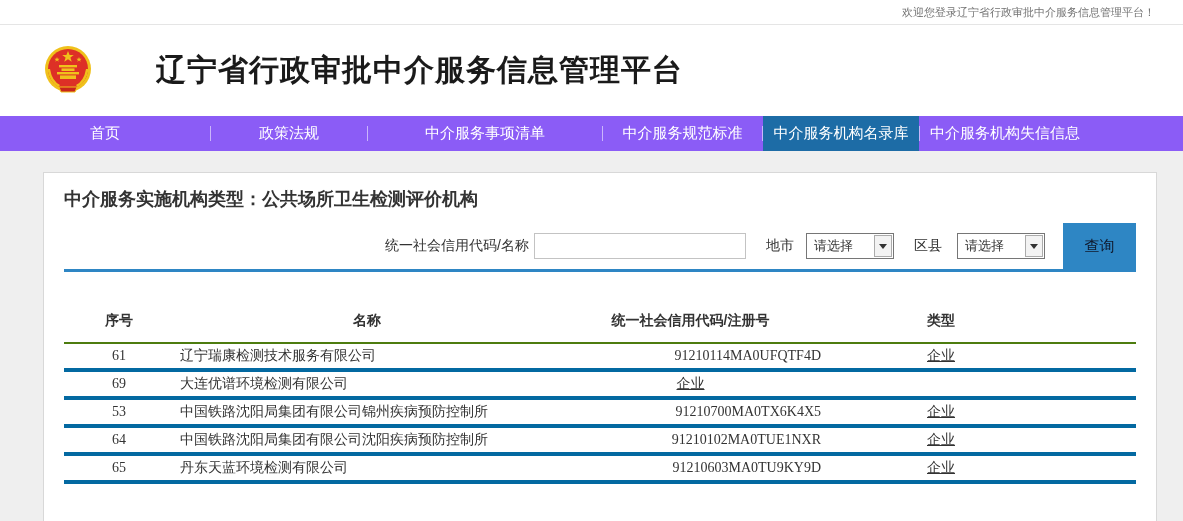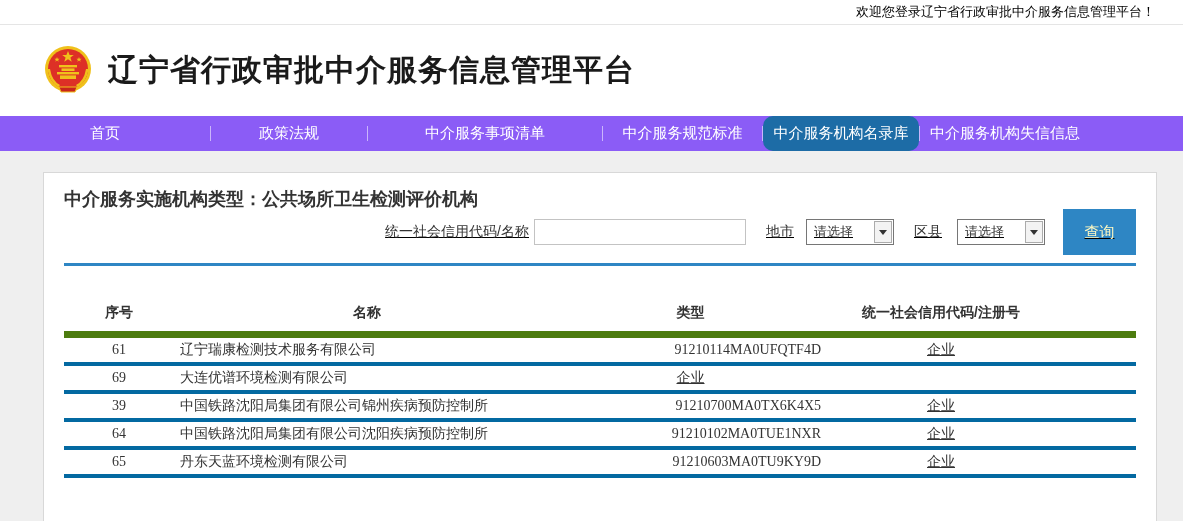--- a/index.html
+++ b/index.html
@@ -2,64 +2,64 @@
 <html><head>
 <meta charset="utf-8">
 <style>
   * { margin:0; padding:0; box-sizing:border-box; }
   html,body { width:1183px; height:521px; overflow:hidden; background:#efefef;
               font-family:"Liberation Sans","DejaVu Sans",sans-serif; }
 
   
   .topbar { height:25px; background:#ffffff; border-bottom:1px solid #e5e5e5;
             display:flex; align-items:center; justify-content:flex-end; padding-right:28px; }
-  .topbar .welcome { font-size:13px; color:#000000; }
+  .topbar .welcome { font-size:11px; color:#737373; }
 
   
   .header { height:91px; background:#ffffff; display:flex; align-items:center; padding-left:44px; }
   .emblem { width:48px; height:56px; margin-right:16px; flex:0 0 auto; }
-  .site-title { font-size:30px; font-weight:bold; color:#1a1a1a; letter-spacing:1px; }
+  .site-title { font-size:30px; font-weight:bold; color:#1a1a1a; letter-spacing:1px;margin-left:48px; }
 
   
   .nav { height:35px; background:#8b5cf6; display:flex; align-items:stretch; }
   .nav-item { color:#ffffff; font-size:15px; display:flex; align-items:center; justify-content:center;
               cursor:pointer; position:relative; }
-  .nav-item.active { background:#1d6ca6;border-radius:10px; }
+  .nav-item.active { background:#1d6ca6; }
   .nav-sep { width:1px; height:15px; background:rgba(255,255,255,.55); align-self:center; }
   .w1{width:210px}.w2{width:156px}.w3{width:234px}.w4{width:159px}.w5{width:156px}.w6{width:170px}
   .nav-fill { flex:1; }
 
   
   .page-bg { height:369px; background:#efefef; }
   .card { position:absolute; left:43px; top:172px; width:1114px; height:600px;
           background:#ffffff; border:1px solid #d8d8d8; padding:16px 20px 0 20px; }
 
   .section-title { font-size:18px; font-weight:bold; color:#333; line-height:20px; padding-left:0; }
 
   
-  .search-area { border-bottom:3px solid #2e86c4; padding-bottom:16px; margin-top:8px;text-decoration:underline; }
+  .search-area { border-bottom:3px solid #2e86c4; padding-bottom:8px; margin-top:22px; }
   .search-row { display:flex; align-items:center; justify-content:flex-end; height:30px; }
   .f-label { font-size:14px; color:#333; white-space:nowrap; }
   .search-input { width:212px; height:26px; border:1px solid #c3c3c3; background:#fff;
                   margin-left:5px; font-size:13px; padding:0 5px; outline:none; }
   .sel { width:88px; height:26px; border:1px solid #767676; background:#fff;
          display:flex; align-items:center; justify-content:space-between; cursor:pointer; }
   .sel-text { font-size:13px; color:#333; padding-left:7px; }
   .sel-btn { width:18px; height:22px; margin-right:1px; background:#f3f3f3; border:1px solid #ababab;
              display:flex; align-items:center; justify-content:center; }
   .sel-caret { width:0; height:0; border-left:4px solid transparent; border-right:4px solid transparent;
                border-top:5px solid #333; }
   .gap20{margin-left:20px}.gap12{margin-left:12px}.gap15{margin-left:15px}.gap18{margin-left:18px}
-  .search-btn { width:73px; height:46px; background:#2e86c4; color:#fef9c3; font-size:15px;
+  .search-btn { width:73px; height:46px; background:#2e86c4; color:#0f172a; font-size:15px;
                 border:none; cursor:pointer; font-family:inherit; }
 
   
   .table { margin-top:28px; }
   .t-row { display:grid; grid-template-columns:110px 386px 261px 240px 1fr; align-items:center; }
-  .t-head { height:44px; border-bottom:7px solid #4d7c0f; }
+  .t-head { height:44px; border-bottom:2px solid #4d7c0f; }
   .t-head .cell { font-size:14px; font-weight:bold; color:#333; }
   .t-body-row { height:28px; border-bottom:4px solid #0369a1; }
   .cell { font-size:14px; color:#333; }
   .c-center { text-align:center; }
   .c-name { text-align:left; padding-left:6px; }
   .c-code-h { text-align:center; }
   .c-code { text-align:right; padding-left:15px; font-family:"Liberation Serif","DejaVu Serif",serif; }
   .c-num { font-family:"Liberation Serif","DejaVu Serif",serif; }
   .type-link { color:#333; text-decoration:underline; cursor:pointer; }
 </style>
@@ -131,42 +131,42 @@
           </span>
       </div>
       <button class="search-btn gap18">查询</button>
     </div>
   </div>
 
   <div class="table">
     <div class="t-row t-head">
       <div class="cell c-center">序号</div>
       <div class="cell c-center">名称</div>
+      <div class="cell c-code-h">统一社会信用代码/注册号</div>
       <div class="cell c-center">类型</div>
-      <div class="cell c-code-h">统一社会信用代码/注册号</div>
       <div></div>
     </div>
 
     <div class="t-row t-body-row">
       <div class="cell c-center c-num">61</div>
       <div class="cell c-name">辽宁瑞康检测技术服务有限公司</div>
       <div class="cell c-code">91210114MA0UFQTF4D</div>
       <div class="cell c-center"><span class="type-link">企业</span></div>
       <div></div>
     </div>
 
     <div class="t-row t-body-row">
       <div class="cell c-center c-num">69</div>
       <div class="cell c-name">大连优谱环境检测有限公司</div>
       <div class="cell c-center"><span class="type-link">企业</span></div>
       <div></div>
     </div>
 
     <div class="t-row t-body-row">
-      <div class="cell c-center c-num">39</div>
+      <div class="cell c-center c-num">53</div>
       <div class="cell c-name">中国铁路沈阳局集团有限公司锦州疾病预防控制所</div>
       <div class="cell c-code">91210700MA0TX6K4X5</div>
       <div class="cell c-center"><span class="type-link">企业</span></div>
       <div></div>
     </div>
 
     <div class="t-row t-body-row">
       <div class="cell c-center c-num">64</div>
       <div class="cell c-name">中国铁路沈阳局集团有限公司沈阳疾病预防控制所</div>
       <div class="cell c-code">91210102MA0TUE1NXR</div>

